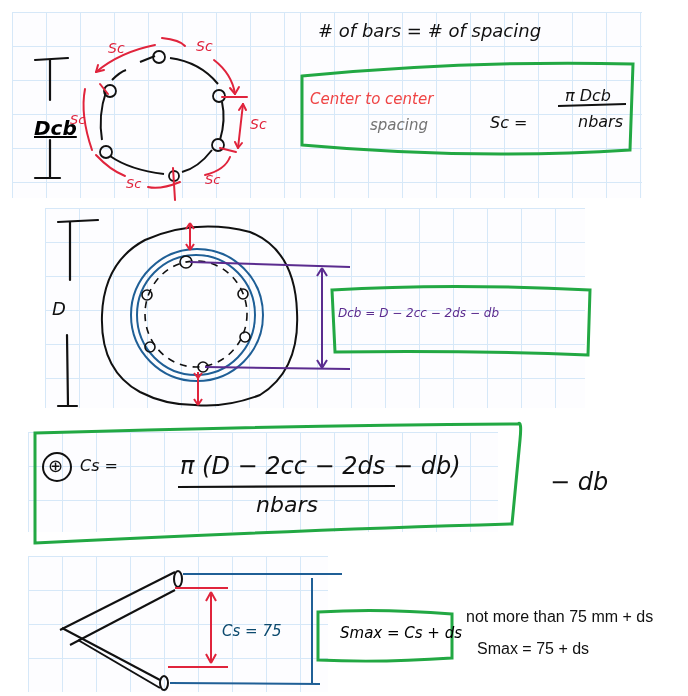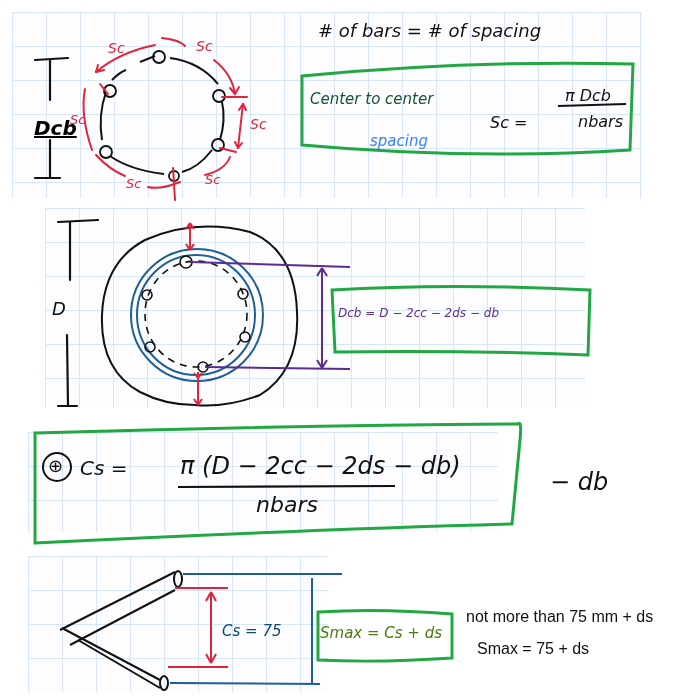--- a/index.html
+++ b/index.html
@@ -130,32 +130,32 @@
 
 <div class="hand" style="left:34px; top:116px; font-size:20px; color:#000000; font-weight:bold;text-decoration:underline;">Dcb</div>
 <div class="hand" style="left:108px; top:40px; font-size:14px; color:#e0243c;">Sc</div>
 <div class="hand" style="left:196px; top:38px; font-size:14px; color:#e0243c;">Sc</div>
 <div class="hand" style="left:250px; top:116px; font-size:14px; color:#e0243c;">Sc</div>
 <div class="hand" style="left:70px; top:112px; font-size:13px; color:#e0243c;">Sc</div>
 <div class="hand" style="left:126px; top:176px; font-size:13px; color:#e0243c;">Sc</div>
 <div class="hand" style="left:205px; top:172px; font-size:13px; color:#e0243c;">Sc</div>
 
 <div class="hand" style="left:318px; top:20px; font-size:18px; color:#111;text-align:center;"># of bars = # of spacing</div>
-<div class="hand" style="left:310px; top:90px; font-size:15px; color:#14532d;font-style:italic;">Center to center</div>
-<div class="hand" style="left:370px; top:116px; font-size:15px; color:#3b82f6;margin-top:16px;">spacing</div>
+<div class="hand" style="left:310px; top:90px; font-size:15px; color:#ef4444;font-style:italic;">Center to center</div>
+<div class="hand" style="left:370px; top:116px; font-size:15px; color:#737373;">spacing</div>
 <div class="hand" style="left:490px; top:92px; font-size:16px; color:#111;margin-top:21px;">Sc =</div>
 <div class="hand" style="left:565px; top:80px; font-size:16px; color:#111;margin-top:6px;">π Dcb</div>
 <div class="hand" style="left:578px; top:112px; font-size:16px; color:#111;">nbars</div>
 
 <div class="hand" style="left:52px; top:298px; font-size:18px; color:#111;">D</div>
 <div class="hand" style="left:338px; top:306px; font-size:12px; color:#5b2c8f;">Dcb = D − 2cc − 2ds − db</div>
 
 <div class="hand" style="left:48px; top:455px; font-size:18px; color:#111;">⊕</div>
-<div class="hand" style="left:80px; top:456px; font-size:20px; color:#111;">Cs =</div>
+<div class="hand" style="left:80px; top:456px; font-size:16px; color:#111;">Cs =</div>
 <div class="hand" style="left:180px; top:452px; font-size:24px; color:#111;">π (D − 2cc − 2ds − db)</div>
 <div class="hand" style="left:256px; top:492px; font-size:22px; color:#111;">nbars</div>
 <div class="hand" style="left:550px; top:468px; font-size:24px; color:#111;">− db</div>
 
 <div class="hand" style="left:222px; top:622px; font-size:15px; color:#0c4a6e;">Cs = 75</div>
-<div class="hand" style="left:320px; top:624px; font-size:15px; color:#4d7c0f;">Smax = Cs + ds</div>
+<div class="hand" style="left:320px; top:624px; font-size:15px; color:#000000;padding-left:20px;">Smax = Cs + ds</div>
 
 <div class="typed" style="left:466px; top:608px;">not more than 75 mm + ds</div>
 <div class="typed" style="left:477px; top:640px;">Smax = 75 + ds</div>
 
 </body></html>

